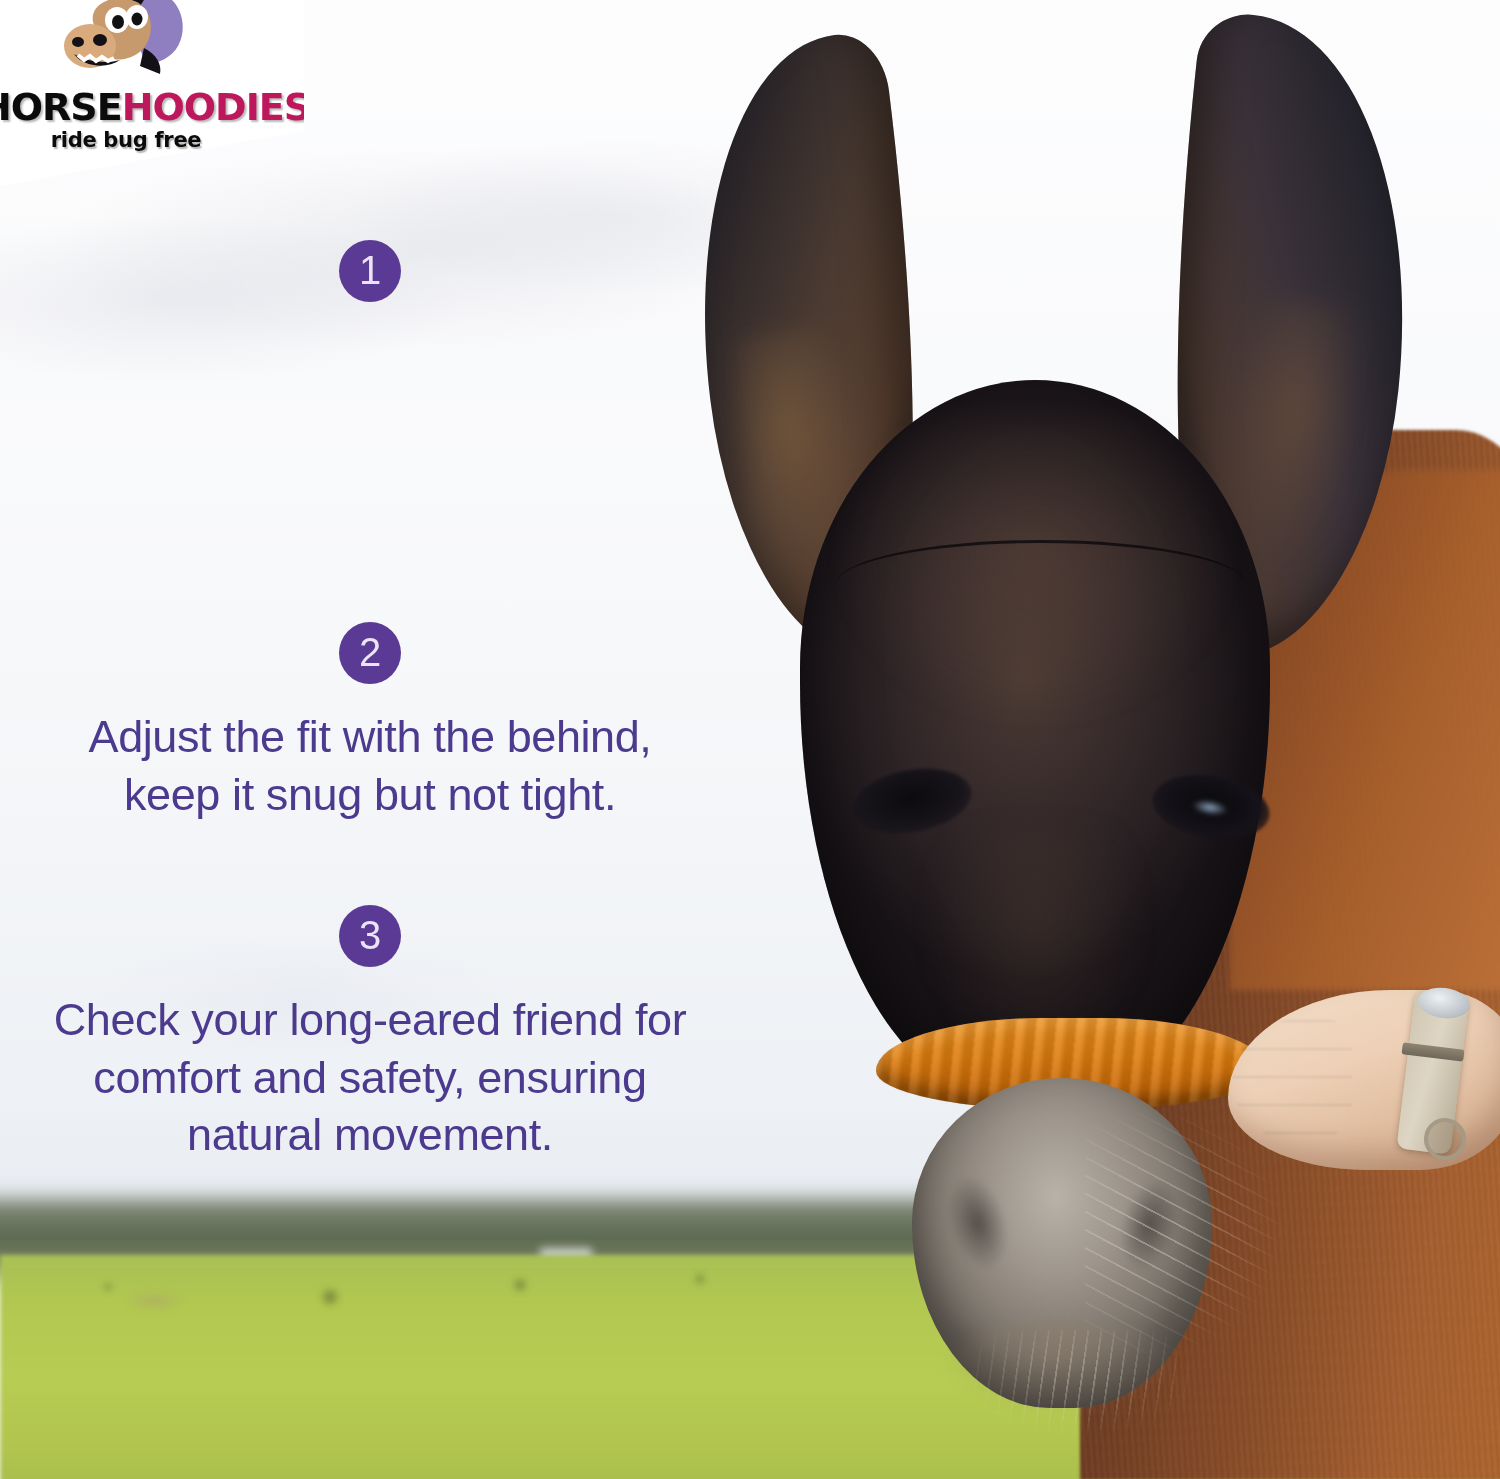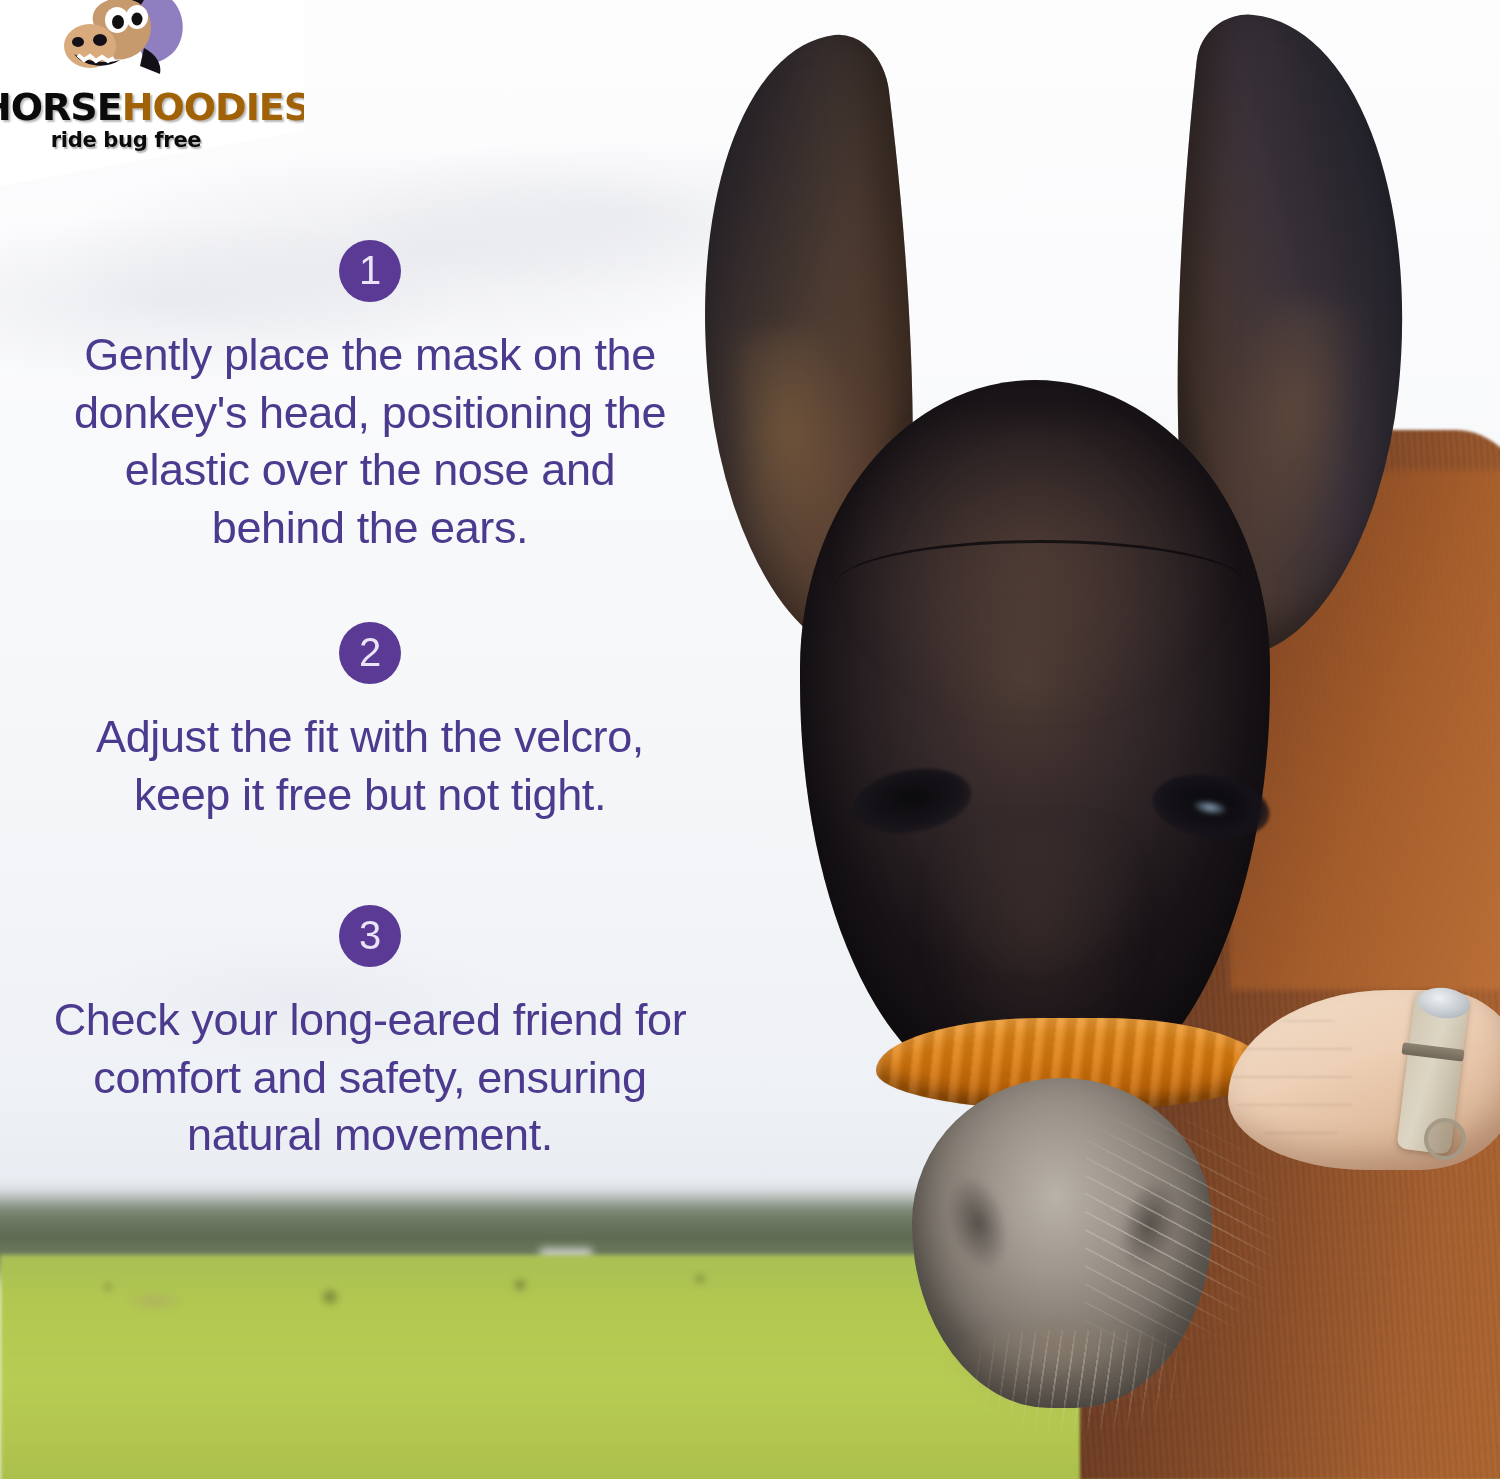--- a/index.html
+++ b/index.html
@@ -269,21 +269,21 @@
   .wordmark{
     position:absolute;left:6px;top:88px;width:292px;
     text-align:center;
     font-family:"DejaVu Sans","Liberation Sans",sans-serif;
     font-weight:bold;font-size:38px;letter-spacing:-1px;
     line-height:1;
     text-shadow:2px 2px 2px rgba(0,0,0,.28);
     white-space:nowrap;
   }
   .wm-horse{color:#0b0b0b;}
-  .wm-hoodies{color:#a16207;}
+  .wm-hoodies{color:#be185d;}
   .tagline{
     position:absolute;left:6px;top:128px;width:292px;text-align:center;
     font-family:"DejaVu Sans","Liberation Sans",sans-serif;
     font-weight:bold;font-size:21px;color:#0b0b0b;letter-spacing:-.3px;
     text-shadow:1.5px 1.5px 1.5px rgba(0,0,0,.30);
   }
 
   
   .steps{position:absolute;left:0;top:0;width:740px;}
   .step{position:absolute;width:740px;text-align:center;}
@@ -386,26 +386,25 @@
         <span class="wm-horse">HORSE</span><span class="wm-hoodies">HOODIES</span>
       </div>
       <div class="tagline">ride bug free</div>
     </div>
   </div>
 
   <div class="steps">
 
     <div class="step" id="step1">
       <div class="badge">1</div>
-      <div class="step-text">Gently place the mask on the donkey's head, positioning the elastic over the nose and behind the ears.</div>
     </div>
 
     <div class="step" id="step2">
       <div class="badge">2</div>
-      <div class="step-text">Adjust the fit with the velcro, keep it free but not tight.</div>
+      <div class="step-text">Adjust the fit with the behind, keep it snug but not tight.</div>
     </div>
 
     <div class="step" id="step3">
       <div class="badge">3</div>
       <div class="step-text">Check your long-eared friend for comfort and safety, ensuring natural movement.</div>
     </div>
 
   </div>
 
 </div>

